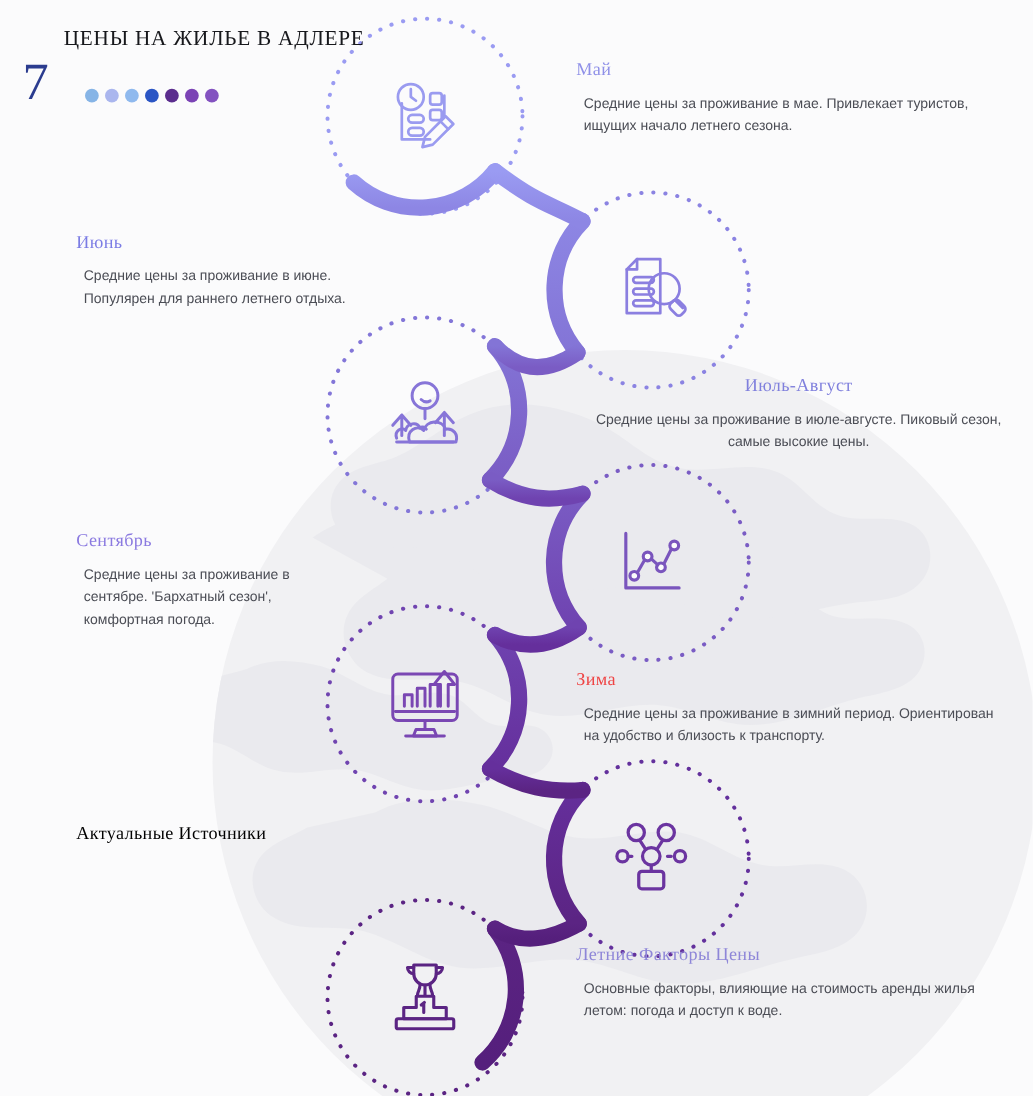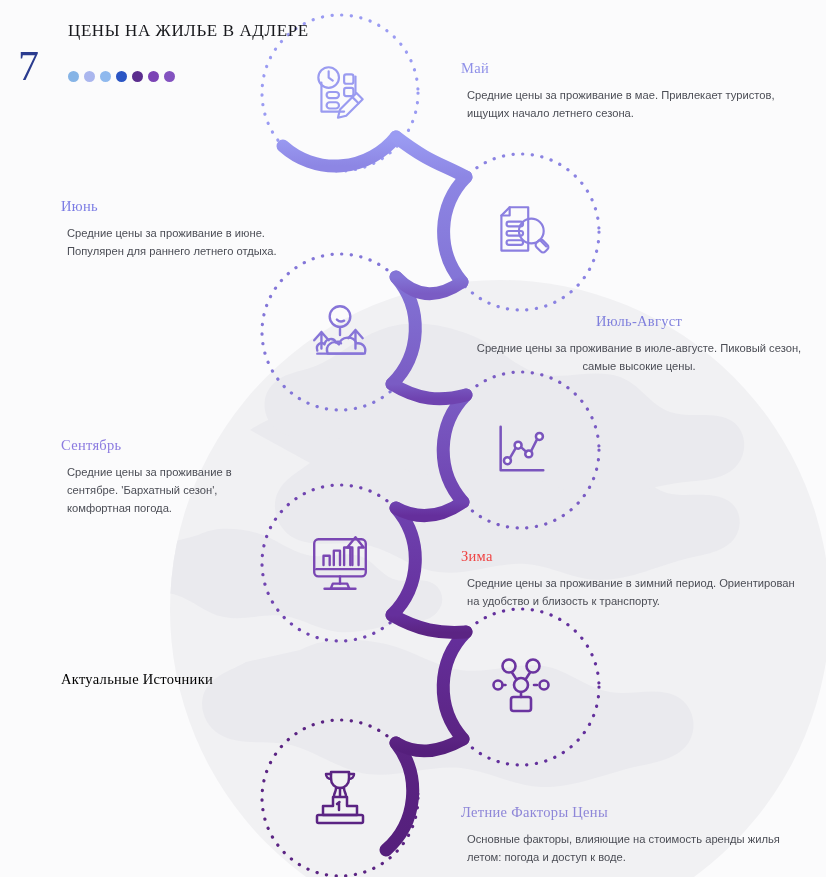--- a/index.html
+++ b/index.html
@@ -16,42 +16,42 @@
   #bg-globe{position:absolute;left:0;top:0;width:826px;height:877px;z-index:0;pointer-events:none;}
 
   
   #header{position:absolute;left:0;top:0;width:440px;height:110px;z-index:5;}
   #slide-number{
     position:absolute;left:18px;top:45px;
     font-family:"Liberation Serif", serif;
     font-size:42px;color:#2b3c8f;line-height:1;
   }
   #header-title{
-    position:absolute;left:68px;top:18px;width:300px;
+    position:absolute;left:51px;top:18px;width:300px;
     font-family:"Liberation Serif", serif;
     font-size:17px;letter-spacing:.6px;color:#17181c;
     line-height:1.5;
   }
   #dot-row{position:absolute;left:68px;top:71px;display:flex;gap:5px;}
   #dot-row span{display:block;width:11px;height:11px;border-radius:50%;}
 
   
   #chain{position:absolute;left:0;top:0;width:826px;height:877px;z-index:2;pointer-events:none;}
 
   
   .node{position:absolute;z-index:4;width:74px;height:74px;
         display:flex;align-items:center;justify-content:center;}
   .node svg{display:block;}
 
   
   .block{position:absolute;z-index:6;}
   .block .b-title{
     font-family:"Liberation Serif", serif;
     font-size:14.5px;
-    margin:12px 0 9px 0;
+    margin:0 0 9px 0;
     letter-spacing:.3px;
   }
   .block .b-body{
     font-family:Liberation Sans, sans-serif;
     font-size:11.2px;
     line-height:1.62;
     color:#4b4d55;
     margin:6px;
   }
   .block.right{text-align:left;}
@@ -274,18 +274,18 @@
 
   <div class="block right" style="left:461px;top:536px;width:352px;">
     <p class="b-title" style="color: #ef4444;">Зима</p>
     <p class="b-body">Средние цены за проживание в зимний период. Ориентирован на удобство и близость к транспорту.</p>
   </div>
 
   <div class="block left" style="left:61px;top:659px;width:178px;">
     <p class="b-title" style="color: #000000;">Актуальные Источники</p>
   </div>
 
-  <div class="block right" style="left:461px;top:792px;width:352px;">
+  <div class="block right" style="left:461px;top:756px;width:352px;">
     <p class="b-title" style="color: rgb(142, 134, 216);">Летние Факторы Цены</p>
     <p class="b-body">Основные факторы, влияющие на стоимость аренды жилья летом: погода и доступ к воде.</p>
   </div>
 
 </div>
 
 </body></html>

